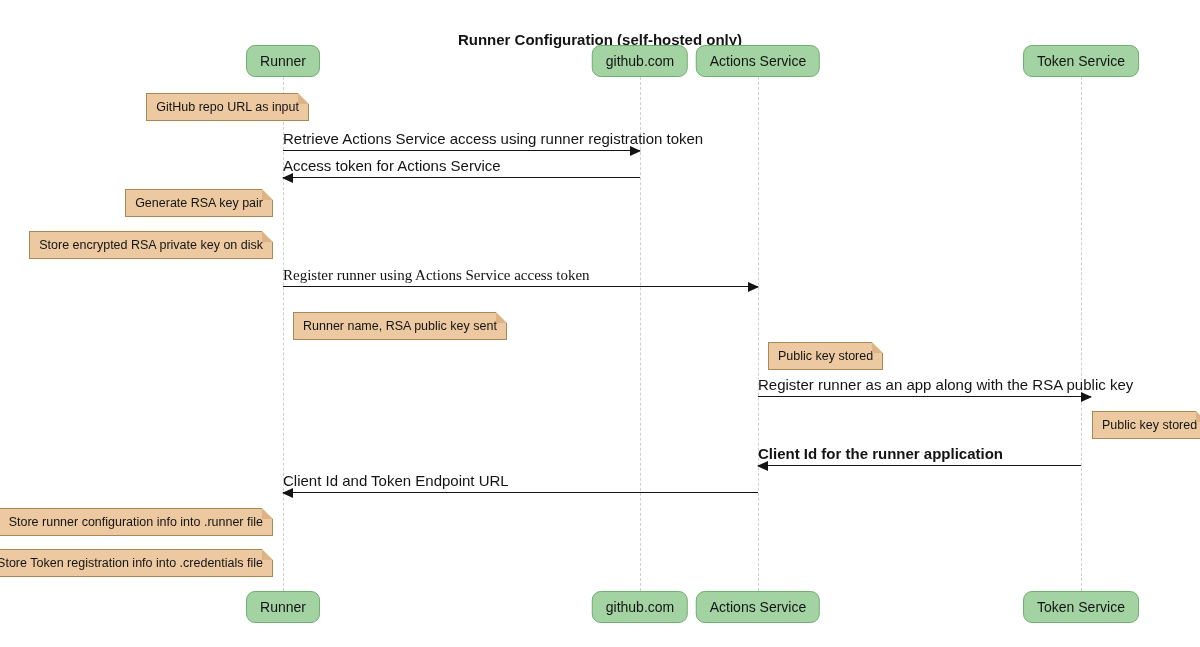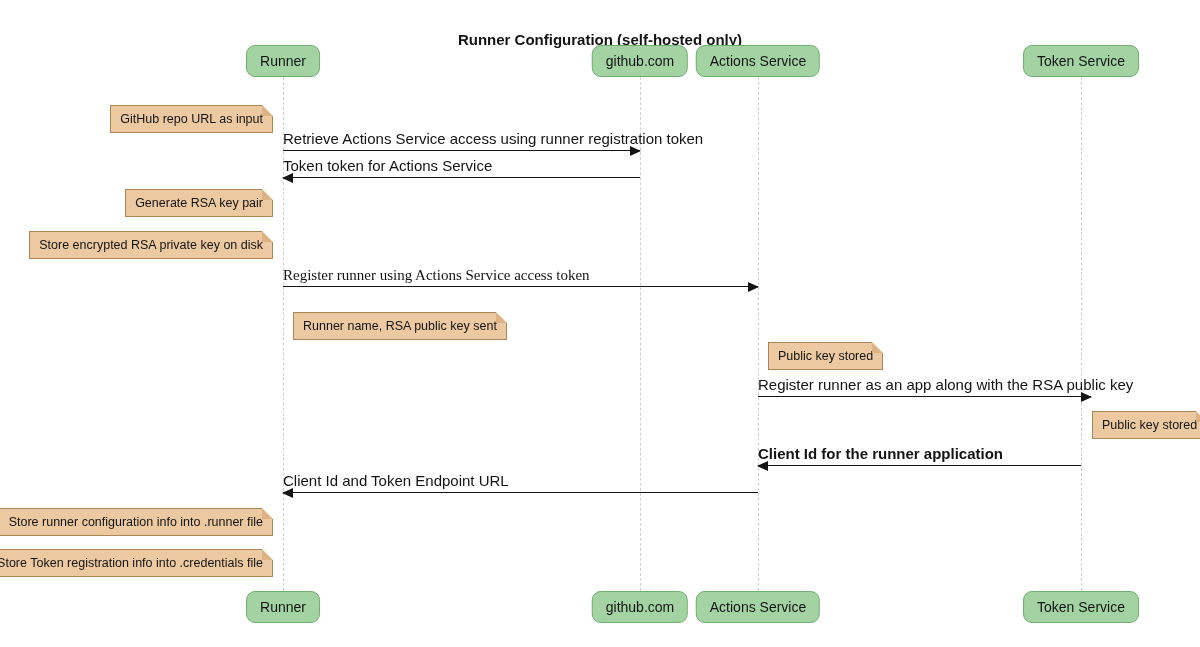--- a/index.html
+++ b/index.html
@@ -102,35 +102,35 @@
     <div class="lifeline" style="left: 758px; top: 77px; height: 514px;"></div>
     <div class="lifeline" style="left: 1081px; top: 77px; height: 514px;"></div>
     <div class="actor" style="left: 283px; top: 45px;">Runner</div>
     <div class="actor" style="left: 640px; top: 45px;">github.com</div>
     <div class="actor" style="left: 758px; top: 45px;">Actions Service</div>
     <div class="actor" style="left: 1081px; top: 45px;">Token Service</div>
     <div class="actor" style="left: 283px; top: 591px;">Runner</div>
     <div class="actor" style="left: 640px; top: 591px;">github.com</div>
     <div class="actor" style="left: 758px; top: 591px;">Actions Service</div>
     <div class="actor" style="left: 1081px; top: 591px;">Token Service</div>
-    <div class="note" style="top: 93px; right: 927px; margin-top: 12px;">GitHub repo URL as input</div>
+    <div class="note" style="top: 93px; right: 891px;">GitHub repo URL as input</div>
     <div class="note" style="top: 189px; right: 927px;">Generate RSA key pair</div>
     <div class="note" style="top: 231px; right: 927px;">Store encrypted RSA private key on disk</div>
     <div class="note" style="top: 312px; left: 293px;">Runner name, RSA public key sent</div>
     <div class="note" style="top: 342px; left: 768px;">Public key stored</div>
     <div class="note" style="top: 411px; left: 1092px;">Public key stored</div>
     <div class="note" style="top: 508px; right: 927px;">Store runner configuration info into .runner file</div>
     <div class="note" style="top: 549px; right: 927px;">Store Token registration info into .credentials file</div>
     <div class="msg" style="left: 283px; width: 357px; top: 131px;">
       <div class="msg-label">Retrieve Actions Service access using runner registration token</div>
       <div class="msg-line"></div>
       <div class="head-right"></div>
     </div>
     <div class="msg" style="left: 283px; width: 357px; top: 158px;">
-      <div class="msg-label">Token token for Actions Service</div>
+      <div class="msg-label">Access token for Actions Service</div>
       <div class="msg-line"></div>
       <div class="head-left"></div>
     </div>
     <div class="msg" style="left: 283px; width: 475px; top: 267px; font-family: Liberation Serif, serif;">
       <div class="msg-label">Register runner using Actions Service access token</div>
       <div class="msg-line"></div>
       <div class="head-right"></div>
     </div>
     <div class="msg" style="left: 758px; width: 323px; top: 377px; padding-left: 10px;">
       <div class="msg-label">Register runner as an app along with the RSA public key</div>

